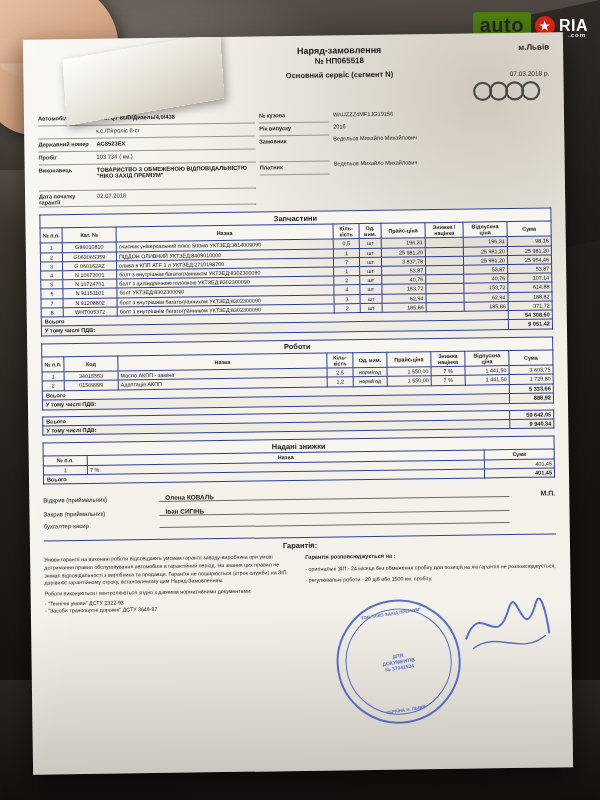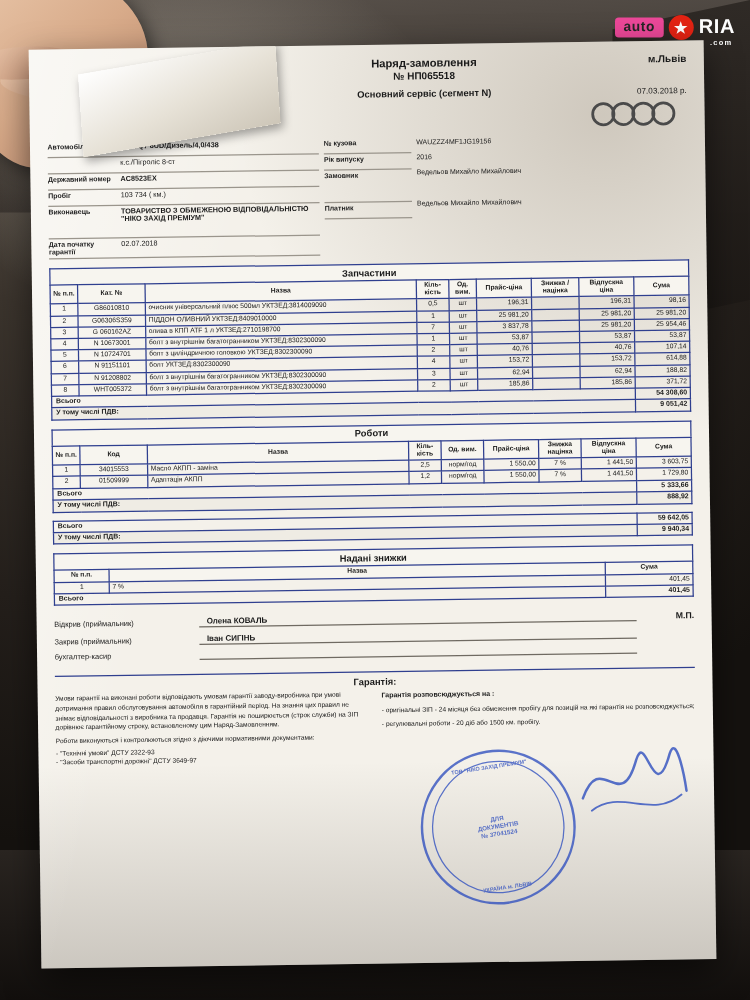--- a/index.html
+++ b/index.html
@@ -49,21 +49,21 @@
     border-radius:50%/40%;
   }
   .f1{left:28px;top:72px;width:86px;height:28px;transform:rotate(18deg);}
   .f2{left:10px;top:52px;width:80px;height:26px;transform:rotate(8deg);}
   
   .wm{
     position:absolute;right:12px;top:12px;display:flex;align-items:center;gap:4px;
     font-weight:bold;letter-spacing:.5px;
   }
   .wm .auto{
-    background:#ec4899;color:#262626;font-size:11px;padding:2px 7px;border-radius:3px;
+    background:#4d7c0f;color:#262626;font-size:20px;padding:2px 7px;border-radius:3px;
   }
   .wm .ria{
     color:#ffffff;font-size:16px;
   }
   .wm .star{
     width:20px;height:20px;border-radius:50%;
     background:#e42313;color:#fff;font-size:12px;
     display:flex;align-items:center;justify-content:center;
   }
   .wm .com{

